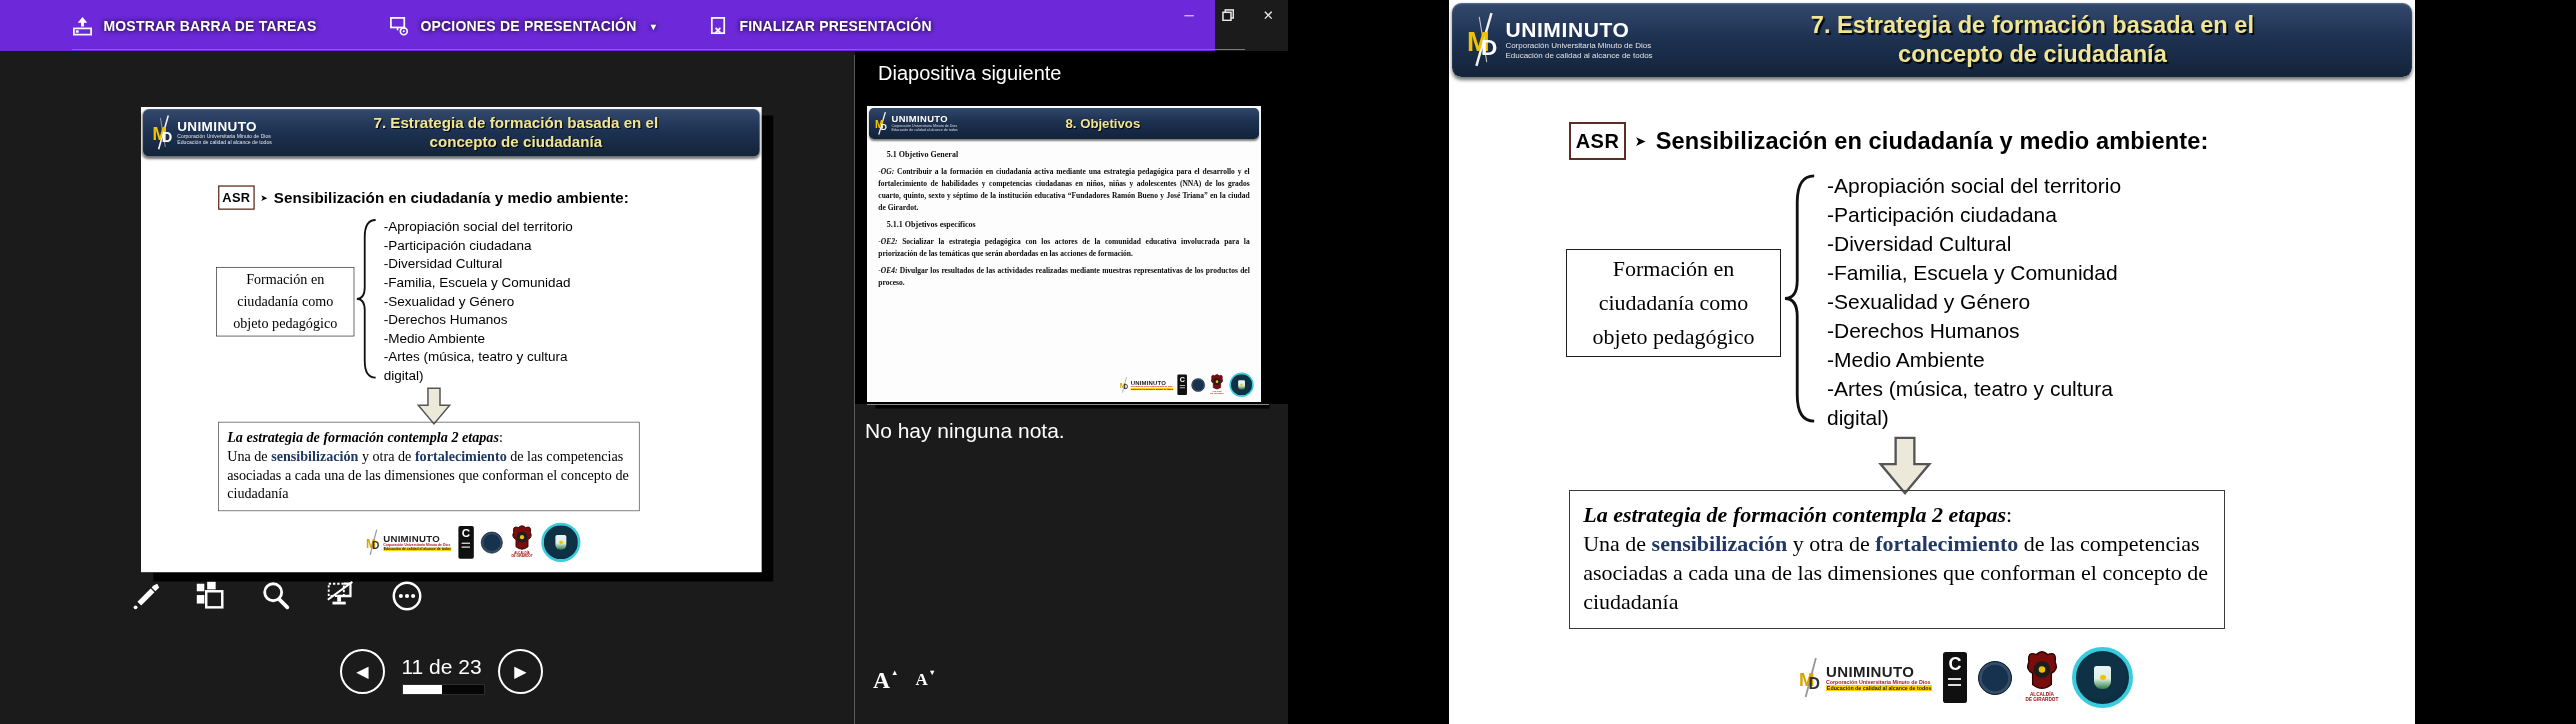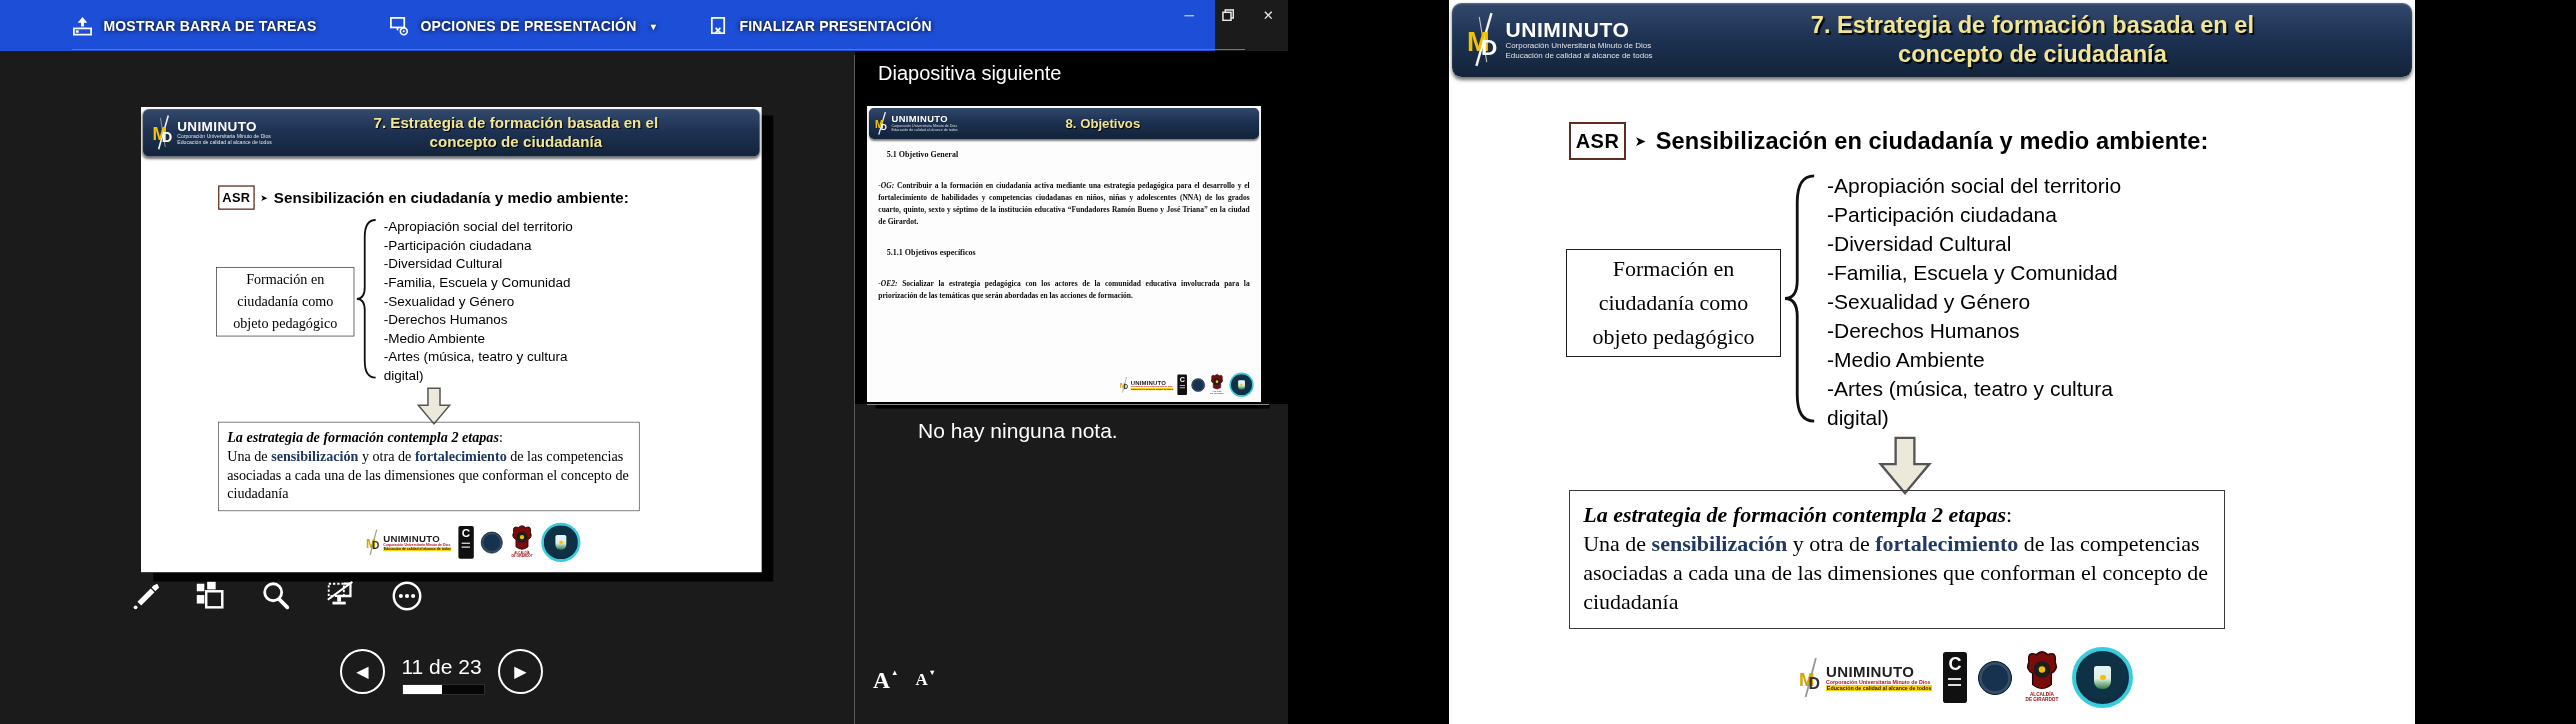--- a/index.html
+++ b/index.html
@@ -1,21 +1,21 @@
 <!DOCTYPE html>
 <html style="font-size:15px"><head>
 <meta charset="utf-8">
 <style>
   html,body{margin:0;padding:0;background:#000;}
   body{width:2576px;height:724px;overflow:hidden;font-family:"Liberation Sans",sans-serif;-webkit-font-smoothing:antialiased;}
   .stage{position:relative;width:2576px;height:724px;background:#000;}
 
   
   .presenter{position:absolute;left:0;top:0;width:1288px;height:724px;background:#1b1b1b;}
-  .topbar{position:absolute;left:0;top:0;width:1215px;height:51px;background:#1d4ed8;}
+  .topbar{position:absolute;left:0;top:0;width:1215px;height:51px;background:#6d28d9;}
   .topbar-btn{position:absolute;top:12.3px;height:28px;display:flex;align-items:center;gap:10.4px;color:#fff;
     font-size:14px;font-weight:700;letter-spacing:0.2px;cursor:default;text-shadow:0 0 5.7px #000;}
   .tb-ico{width:21px;height:21px;flex:0 0 auto;}
   .caret{font-size:9.4px;margin-left:1.9px;}
   .topbar-sep{position:absolute;left:72px;top:49px;width:1173px;height:0.9px;background:#787878;}
   .winctl{position:absolute;top:3.8px;width:24.5px;height:22.6px;color:#e9e9e9;display:flex;align-items:center;justify-content:center;font-size:13.2px;}
 
   .timer-row{position:absolute;left:0;top:66px;width:858px;height:32px;color:#fff;}
   .timer-elapsed{position:absolute;left:141px;top:3.8px;font-size:17px;font-weight:600;}
   .timer-btn{position:absolute;top:2.8px;width:26.4px;height:24.5px;display:flex;align-items:center;justify-content:center;color:#fff;}
@@ -39,41 +39,41 @@
   .nav-next{left:162px;}
   .nav-pos{position:absolute;left:60px;top:5.7px;width:91px;text-align:center;font-size:21px;}
   .nav-progress{position:absolute;left:66px;top:35px;width:81px;height:8.5px;background:#060606;border:0.9px solid #2d2d2d;}
   .nav-progress-fill{height:100%;width:48%;background:#fff;}
 
   
   .vdivider{position:absolute;left:854px;top:55px;width:0.9px;height:669px;background:#5a5a5a;}
   .nextpane-black{position:absolute;left:855px;top:51px;width:433px;height:353px;background:#000;}
   .next-label{position:absolute;left:878px;top:62px;color:#fff;font-size:20px;font-weight:400;}
   .hdivider{position:absolute;left:867px;top:404px;width:402px;height:0.9px;background:#8a8a8a;}
-  .notes-text{position:absolute;left:918px;top:419px;color:#fff;font-size:21px;}
+  .notes-text{position:absolute;left:865px;top:419px;color:#fff;font-size:21px;}
   .font-btns{position:absolute;left:873px;top:668px;display:flex;gap:17px;color:#fff;}
   .fb{display:flex;align-items:flex-start;}
   .fb .A1{font-family:"Liberation Serif",serif;font-weight:700;font-size:23.6px;line-height:24.5px;}
   .fb .A2{font-family:"Liberation Serif",serif;font-weight:700;font-size:17px;line-height:24.5px;}
   .fb .tri{font-size:7.5px;line-height:9.4px;margin-left:0.9px;}
 
   
   .preview{position:absolute;left:867px;top:106px;width:394px;height:296px;background:#fdfdfd;box-shadow:8.5px 6.6px 0 rgba(0,0,0,.92);}
   .pv-header{position:absolute;left:1.9px;top:1.9px;right:1.9px;height:31px;border-radius:4.7px;
     background:linear-gradient(180deg,#31486b 0%,#1c3050 45%,#122339 100%);display:flex;align-items:center;
     box-shadow:0 1.9px 1.9px rgba(0,0,0,.5);}
   .pv-logo{margin-left:6.6px;display:flex;align-items:center;gap:2.8px;}
   .pv-mark{width:13.2px;height:22.6px;}
   .pv-brand{color:#fff;font-weight:700;font-size:9.4px;letter-spacing:0.4px;line-height:9.4px;}
   .pv-sub{color:#ddd;font-size:3.6px;line-height:4.3px;}
   .pv-title{flex:1;text-align:center;color:#f0e593;font-weight:700;font-size:13.2px;padding-right:11px;text-shadow:0.9px 0.9px 0.9px #000;}
   .pv-body{position:absolute;left:11.3px;right:11.3px;top:38px;bottom:3.8px;font-family:"Liberation Serif",serif;
     font-size:7.5px;line-height:12px;color:#0a0a0a;text-align:justify;font-weight:700;}
   .pv-h{font-weight:700;font-size:8px;margin:4.7px 0 1.9px;text-indent:8.5px;}
-  .pv-p{margin:19px 0;}
+  .pv-p{margin:5px 0;}
   .pv-lbl{font-style:italic;font-weight:700;}
   .pv-footer{position:absolute;right:7.5px;bottom:4.7px;transform:scale(0.40);transform-origin:100% 100%;}
 
   
   .monitor2{position:absolute;left:1288px;top:0;width:1288px;height:724px;background:#000;}
   .full-slot{position:absolute;left:161px;top:0;width:966px;height:724px;}
 
   
   .sm{position:relative;width:966px;height:724px;background:#fff;color:#000;overflow:hidden;}
   .sm-header{position:absolute;left:2.8px;top:2.8px;right:2.8px;height:74px;border-radius:9.4px;
@@ -343,20 +343,21 @@
             <div class="pv-sub">Educación de calidad al alcance de todos</div>
           </div>
         </div>
         <div class="pv-title">8. Objetivos</div>
       </div>
       <div class="pv-body">
         <div class="pv-h">5.1 Objetivo General</div>
         <div class="pv-p"><span class="pv-lbl">-OG:</span> <span>Contribuir a la formación en ciudadanía activa mediante una estrategia pedagógica para el desarrollo y el fortalecimiento de habilidades y competencias ciudadanas en niños, niñas y adolescentes (NNA) de los grados cuarto, quinto, sexto y séptimo de la institución educativa “Fundadores Ramón Bueno y José Triana” en la ciudad de Girardot.</span></div>
         <div class="pv-h">5.1.1 Objetivos específicos</div>
         <div class="pv-p"><span class="pv-lbl">-OE2:</span> <span>Socializar la estrategia pedagógica con los actores de la comunidad educativa involucrada para la priorización de las temáticas que serán abordadas en las acciones de formación.</span></div>
+        <div class="pv-p"><span class="pv-lbl">-OE4:</span> <span>Divulgar los resultados de las actividades realizadas mediante muestras representativas de los productos del proceso.</span></div>
       </div>
       <div class="pv-footer">
         <div class="badge-row">
           <div class="um-logo-dark">
             <svg class="um-mark-d" viewBox="0 0 24 44">
               <line x1="18" y1="1" x2="7" y2="43" stroke="#9a9a9a" stroke-width="2"></line>
               <text x="0" y="31" font-size="20" font-weight="bold" fill="#d9a400">M</text>
               <text x="10" y="34" font-size="17" font-weight="bold" fill="#333">D</text>
             </svg>
             <div>

